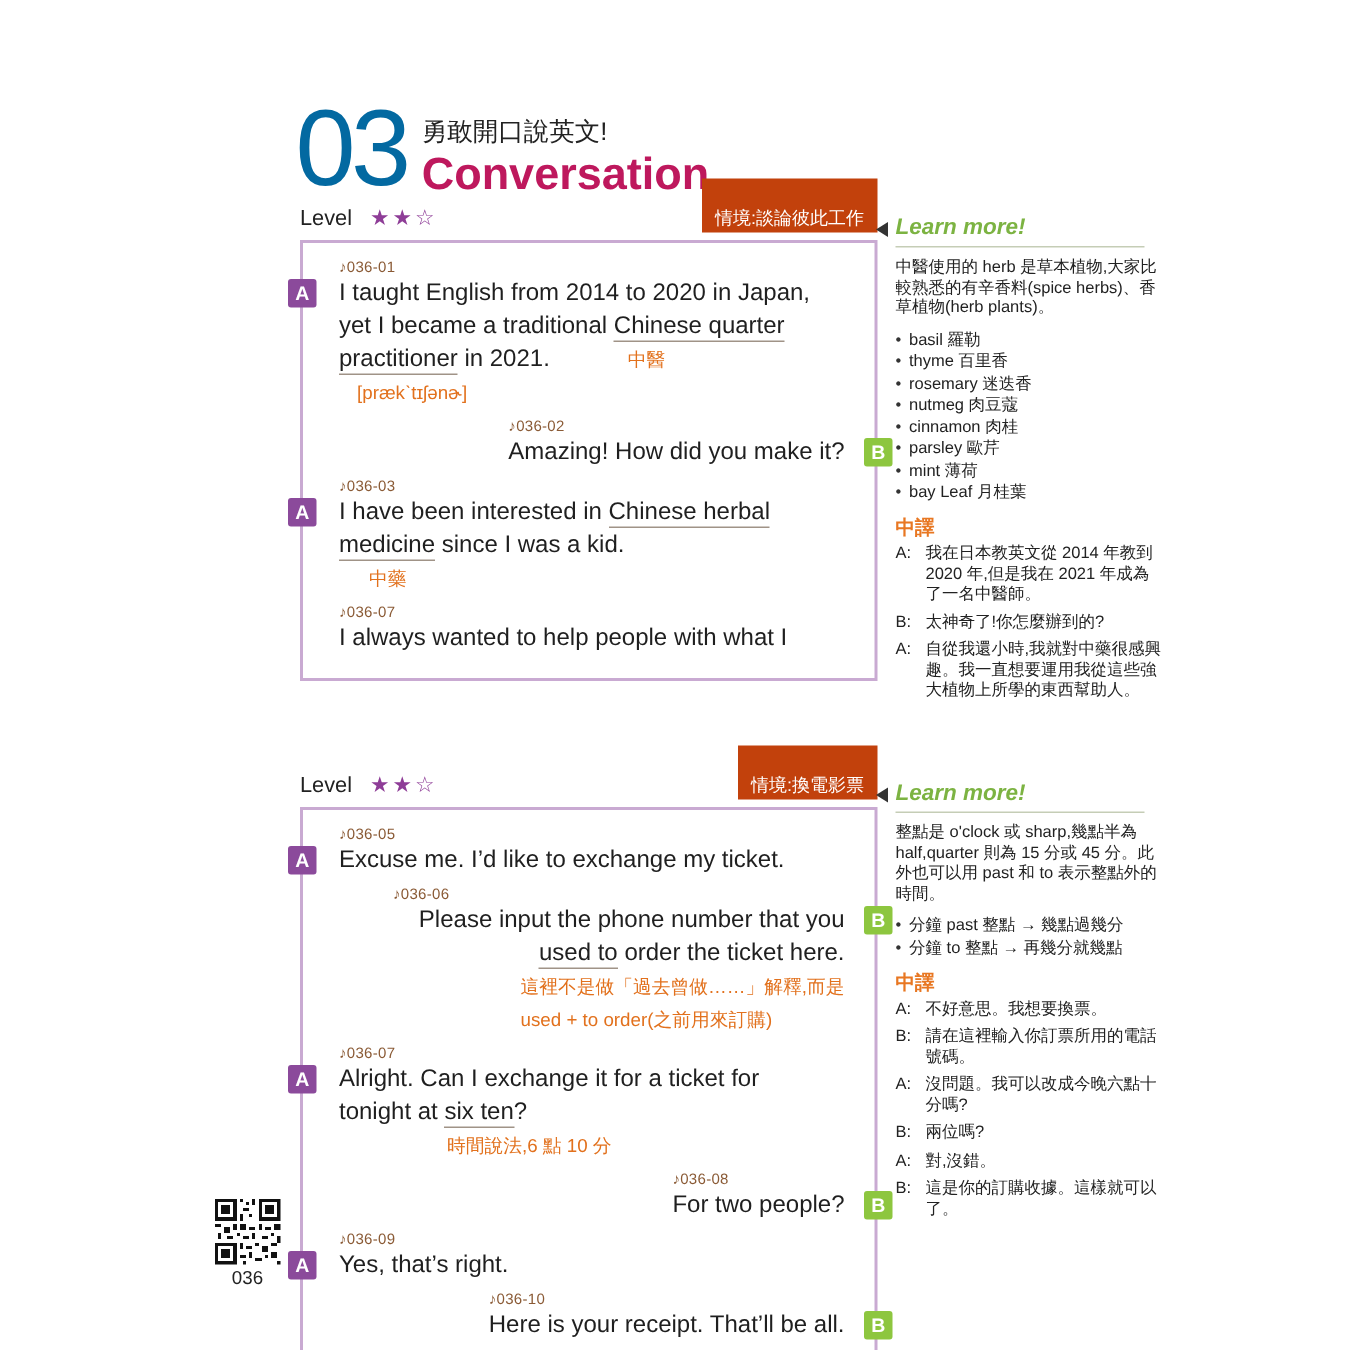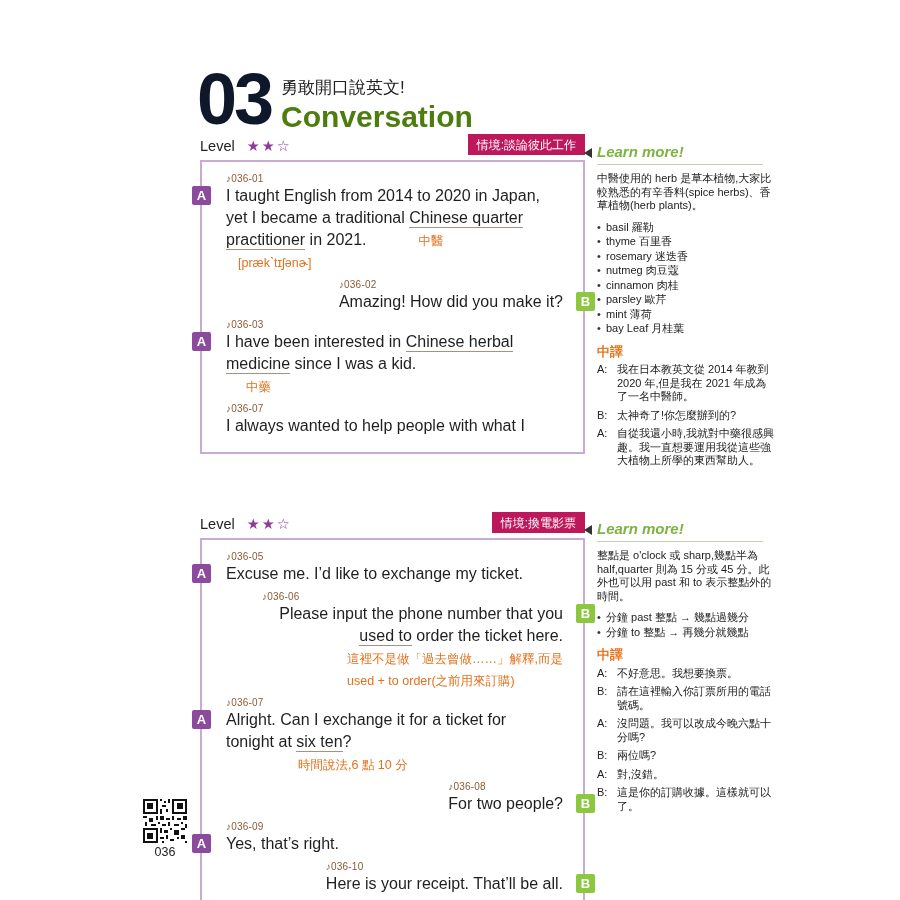--- a/index.html
+++ b/index.html
@@ -1,36 +1,36 @@
 <!DOCTYPE html>
 <html><head>
 <meta charset="utf-8">
 <style>
   html,body{margin:0;padding:0;background:#fff;}
   .page{position:relative;width:900px;height:900px;background:#ffffff;overflow:hidden;
         font-family:"Liberation Sans","DejaVu Sans",sans-serif;color:#1f1f1f;}
 
   
   .header{position:absolute;left:197px;top:66px;display:flex;}
-  .h-num{font-size:72px;font-weight:bold;color:#0f172a;line-height:0.92;letter-spacing:-3px;}
+  .h-num{font-size:72px;font-weight:normal;color:#0369a1;line-height:0.92;letter-spacing:-3px;}
   .h-right{margin-left:10px;padding-top:10px;}
   .h-sub{font-size:17px;color:#222;}
-  .h-title{font-size:30px;font-weight:bold;color:#4d7c0f;margin-top:1px;letter-spacing:0px;}
+  .h-title{font-size:30px;font-weight:bold;color:#be185d;margin-top:1px;letter-spacing:0px;}
 
   
   .sec{position:absolute;left:200px;width:385px;}
   .sec0{top:132px;} .sec1{top:510px;}
   .side{position:absolute;left:597px;width:180px;}
   .side0{top:143px;} .side1{top:520px;}
 
   .level-row{display:flex;justify-content:space-between;align-items:flex-end;margin-bottom:5px;height:23px;}
   .level-left{white-space:nowrap;}
   .level-label{font-size:14.5px;color:#222;margin-right:12px;}
   .level-stars{font-size:14.5px;color:#8e3d97;letter-spacing:2px;}
-  .context-badge{background:#be185d;color:#ffffff;font-size:12px;padding:5px 9px 4px;line-height:1;}
+  .context-badge{background:#c2410c;color:#ffffff;font-size:12px;padding:20px 9px 4px;line-height:1;}
 
   .dialogue-box{border:2px solid #c9aad2;background:#fff;padding:10px 20px 10px 24px;}
 
   .turn{position:relative;margin-bottom:5px;}
   .turn.right{text-align:right;}
   .turn.right .turn-wrap{display:inline-block;text-align:right;}
   .turn.right .track{text-align:left;}
   .track{font-size:10px;line-height:13px;color:#8a5a35;letter-spacing:0.2px;}
   .line{font-size:16px;line-height:22px;white-space:pre-wrap;}
   .line .ul{border-bottom:1px solid #a09387;padding-bottom:1px;}

